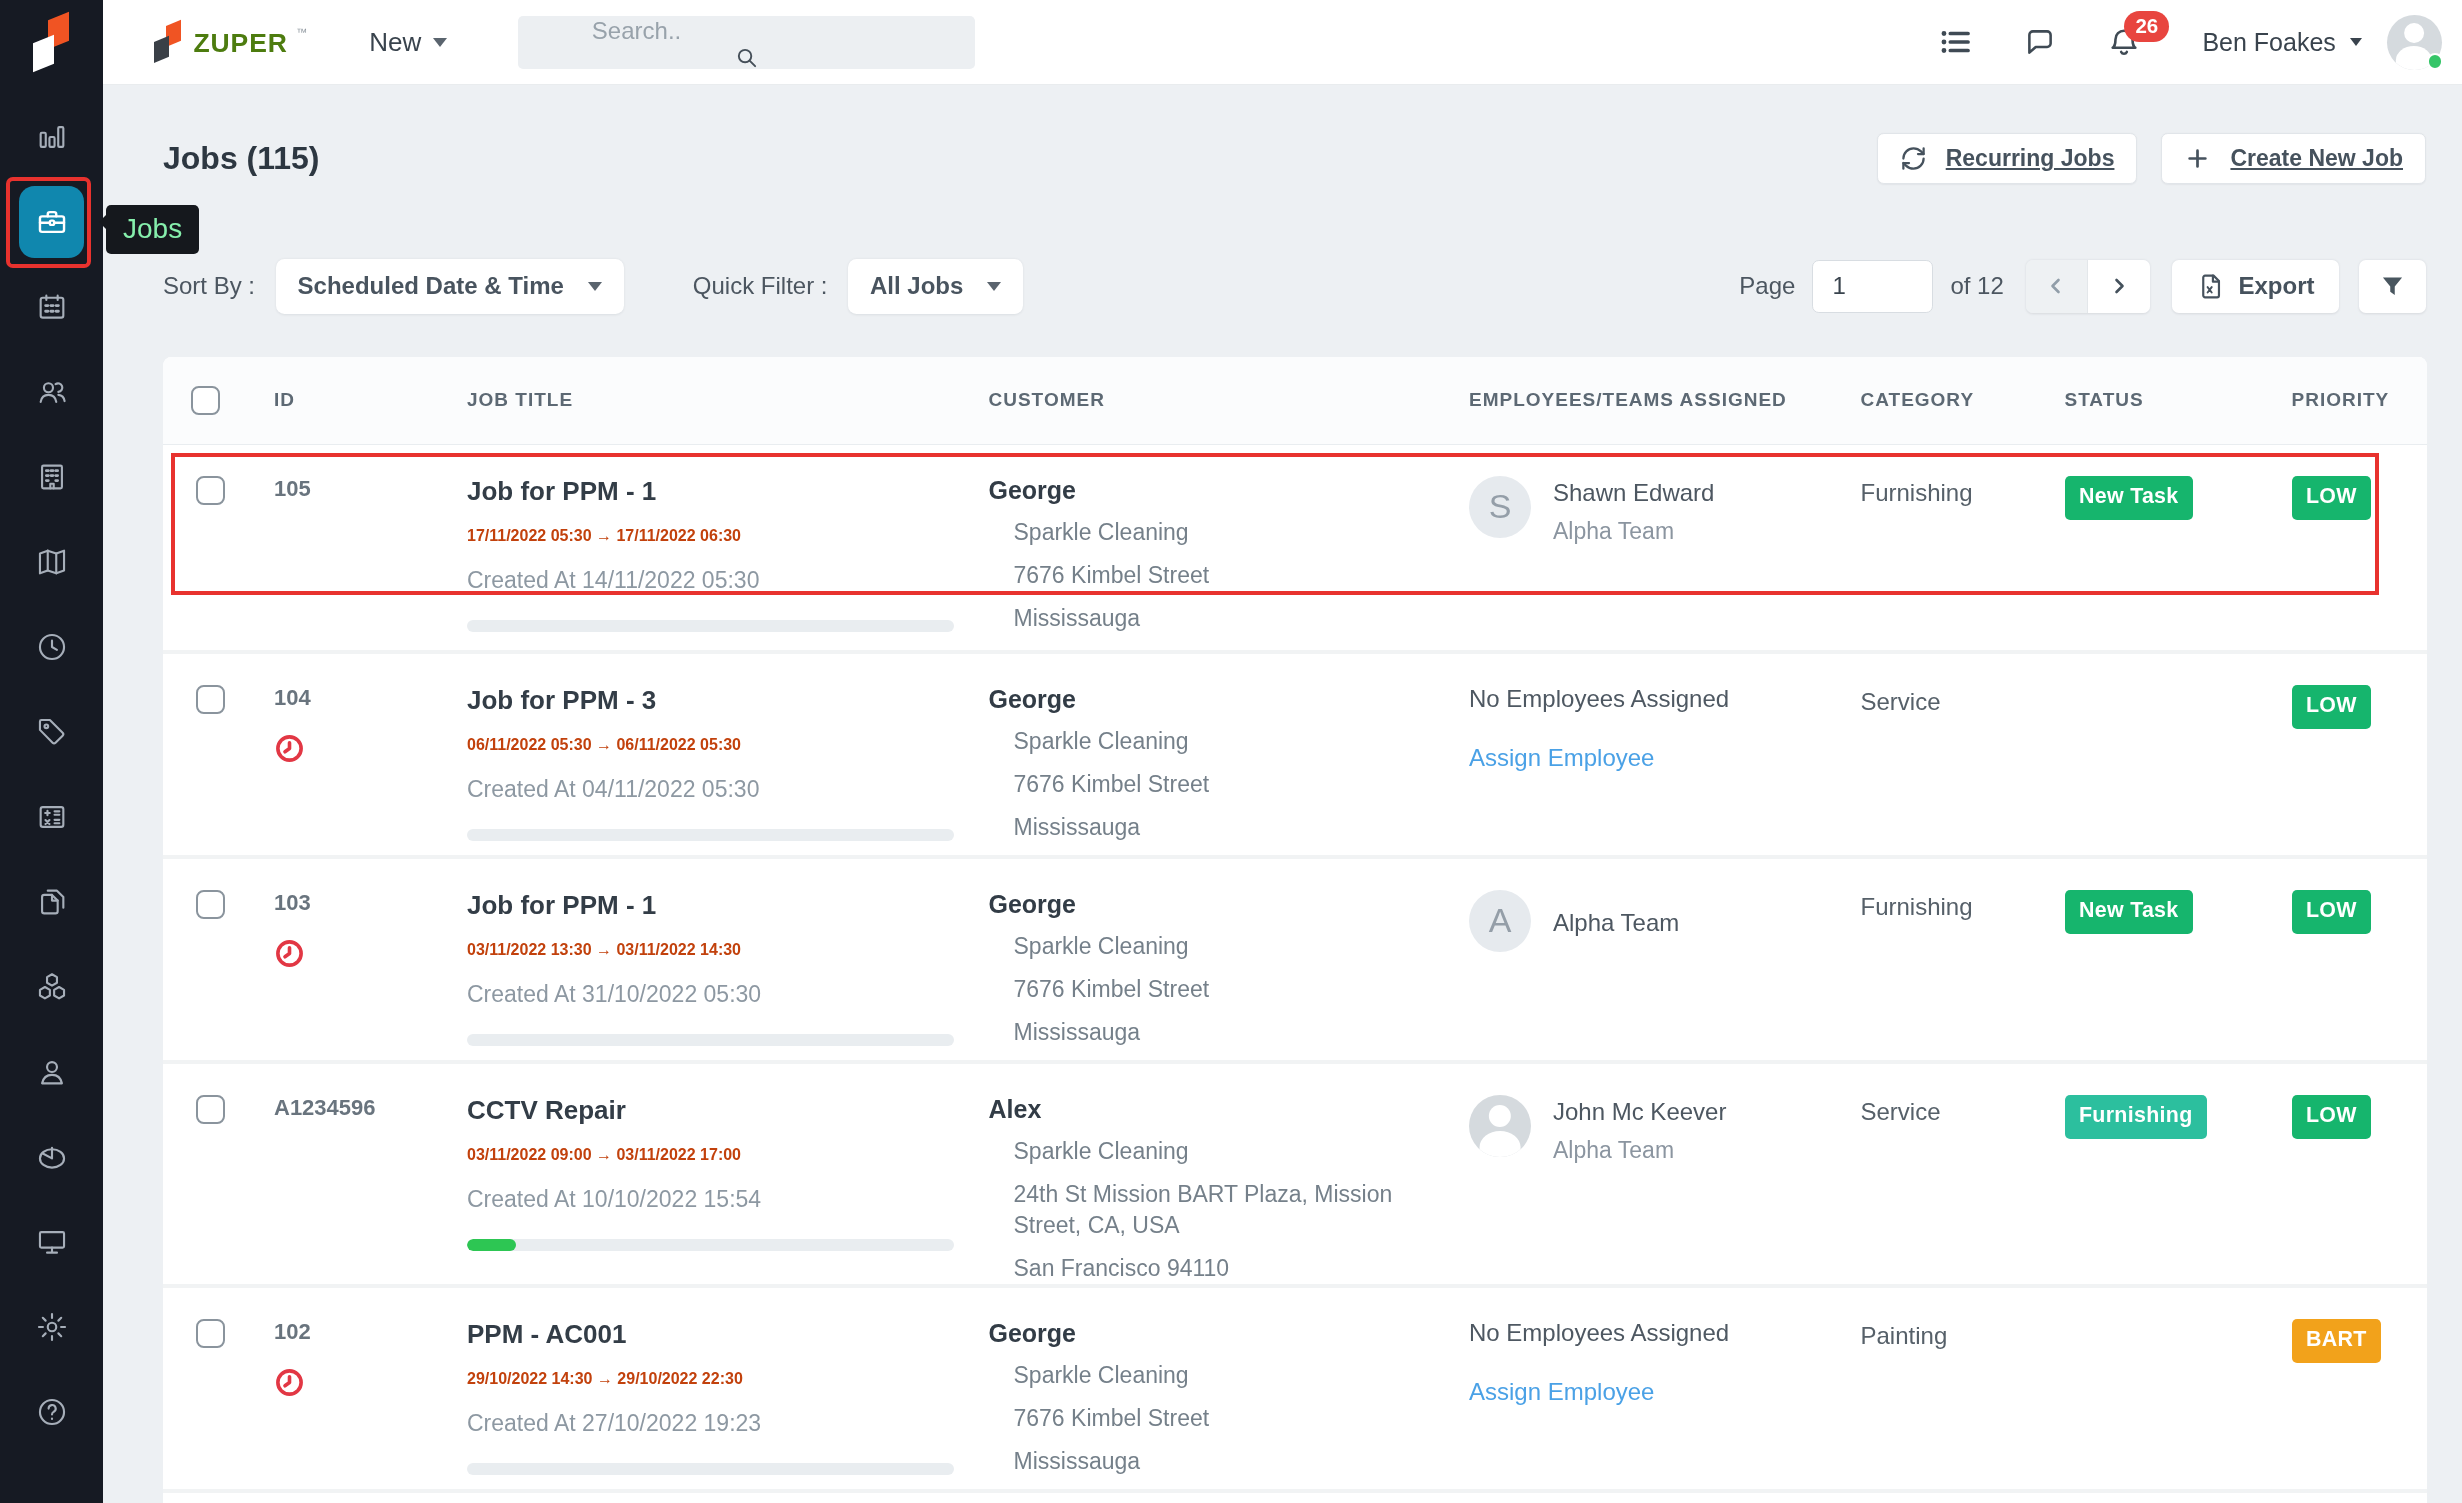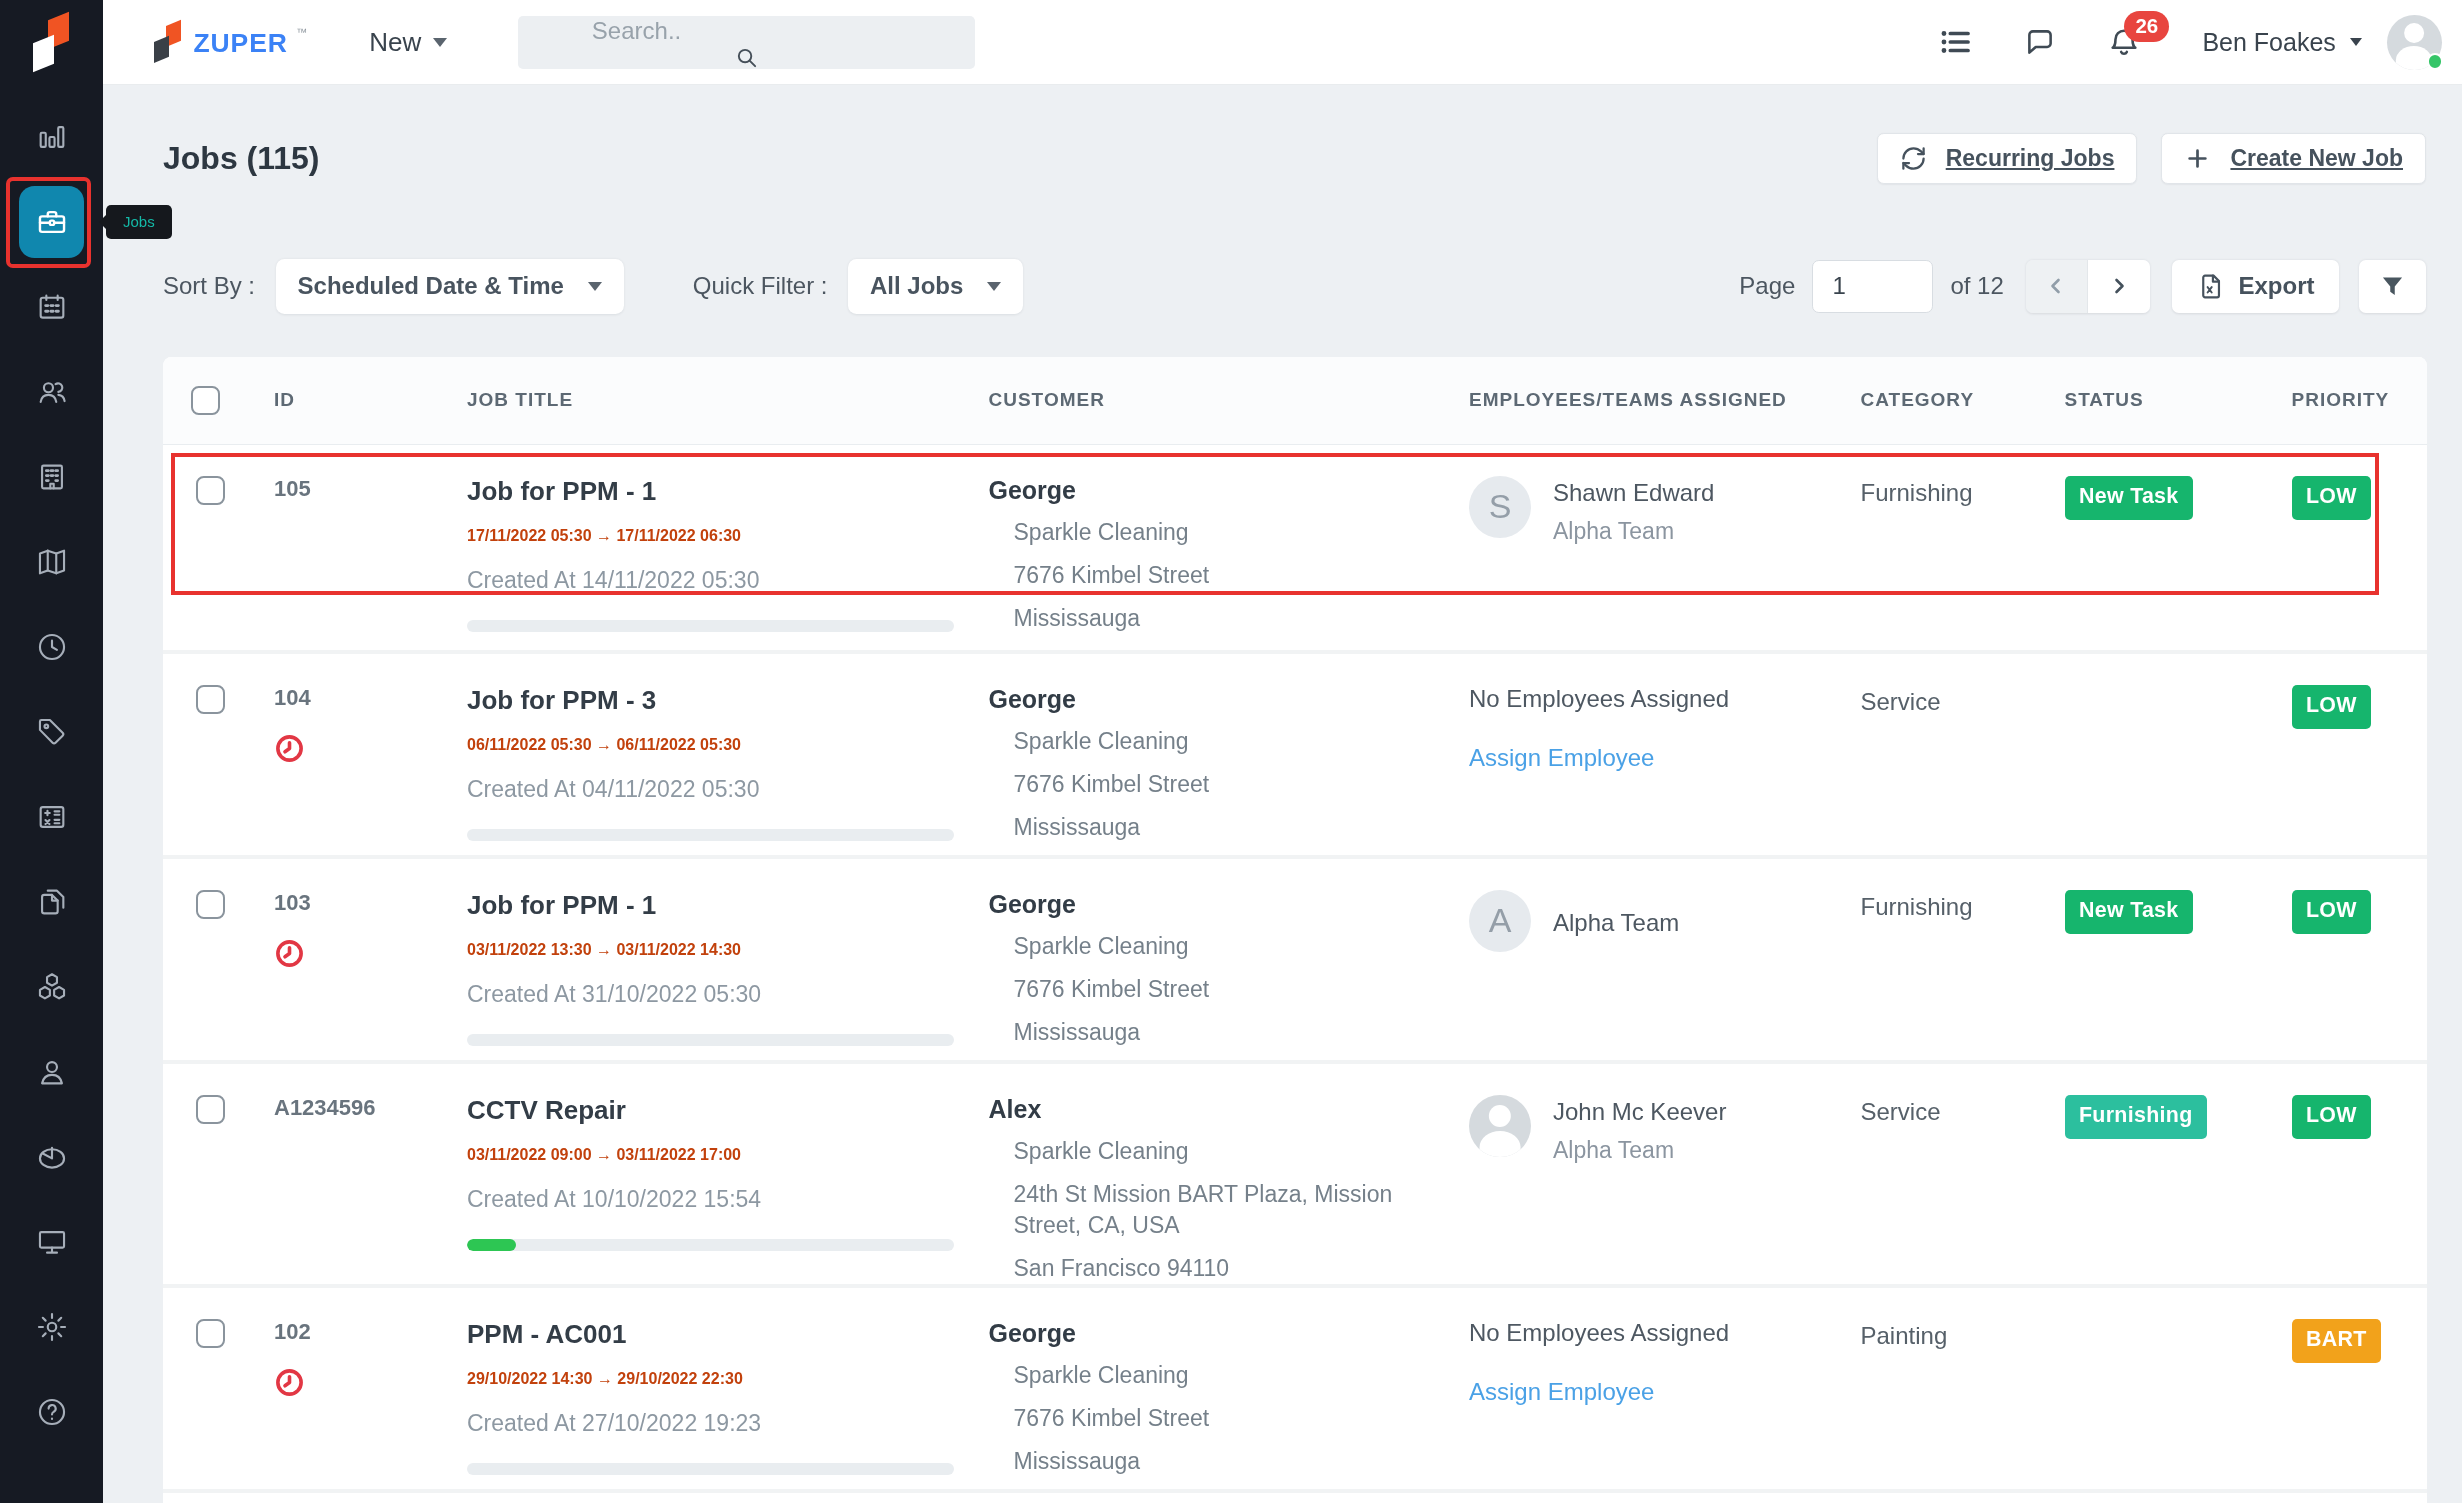--- a/index.html
+++ b/index.html
@@ -15,33 +15,33 @@
   .zlogo .o{background:#f05423;left:20.5px;top:1.7px;}
   .zlogo .w{background:#ffffff;left:5.1px;top:24px;}
   .nav{display:flex;flex-direction:column;align-items:center;padding-top:9.4px;}
   .nav-item{height:85px;width:103px;display:flex;align-items:center;justify-content:center;position:relative;cursor:pointer;}
   .nav-item svg{width:34px;height:34px;stroke:#a6aeb9;fill:none;stroke-width:1.5;stroke-linecap:round;stroke-linejoin:round;}
   .nav-item.active .active-bg{position:absolute;left:19px;top:6.8px;width:65px;height:72px;background:#1087ae;border-radius:15.4px;}
   .nav-item.active svg{position:relative;stroke:#ffffff;stroke-width:1.7;}
   .side-annotation{position:absolute;left:6px;top:-2.6px;width:85px;height:91px;border:4.3px solid #e8322e;border-radius:6.8px;pointer-events:none;z-index:5;}
 
   
-  .tooltip{position:absolute;left:106px;top:205px;background:#15181d;color:#14b8a6;font-size:15px;
+  .tooltip{position:absolute;left:106px;top:205px;background:#15181d;color:#86efac;font-size:28px;
            padding:7.7px 17px 9.4px;border-radius:5.1px;z-index:60;}
   .tooltip:before{content:"";position:absolute;left:-13.7px;top:10.3px;border:7.7px solid transparent;border-right-color:#15181d;}
 
   
   .main{flex:1;display:flex;flex-direction:column;min-width:0;}
   .topbar{height:85px;background:#fff;display:flex;align-items:center;padding:0 20.5px 0 48px;border-bottom:1.7px solid #e9ecee;flex:0 0 85px;}
   .brand{display:flex;align-items:flex-start;gap:8.5px;}
   .bmark{position:relative;width:34px;height:39px;}
   .bmark i{position:absolute;width:14.5px;height:20.5px;transform:skewY(-22deg);}
   .bmark .o{background:#f05423;left:14.5px;top:0.9px;}
   .bmark .d{background:#3a4047;left:3.4px;top:16.2px;}
-  .brand-text{font-size:26.5px;font-weight:800;color:#3b82f6;letter-spacing:0.9px;margin-top:5.1px;}
+  .brand-text{font-size:26.5px;font-weight:800;color:#4d7c0f;letter-spacing:0.9px;margin-top:5.1px;}
   .brand-tm{font-size:11px;color:#8b949c;margin-top:3.4px;}
   .new-btn{margin-left:56px;display:flex;align-items:center;gap:12px;font-size:26px;color:#39434d;cursor:pointer;background:none;border:none;font-family:inherit;}
   .caret{width:0;height:0;border-left:7.7px solid transparent;border-right:7.7px solid transparent;border-top:9.4px solid #5a646e;}
   .search{margin-left:65px;width:457px;height:53px;background:#eceff2;border-radius:5.1px;display:flex;align-items:center;padding:0 20.5px;flex-direction:column;}
   .search input{flex:1;border:none;background:transparent;outline:none;font-size:24px;color:#39434d;font-family:inherit;}
   .search input::placeholder{color:#98a2ab;}
   .search svg{width:27px;height:27px;stroke:#454f59;fill:none;stroke-width:2;stroke-linecap:round;}
   .top-right{margin-left:auto;display:flex;align-items:center;}
   .tico{background:none;border:none;cursor:pointer;padding:0;margin-left:50px;position:relative;display:flex;}
   .tico svg{width:34px;height:34px;stroke:#3f4a54;fill:none;stroke-width:1.8;stroke-linecap:round;stroke-linejoin:round;}

